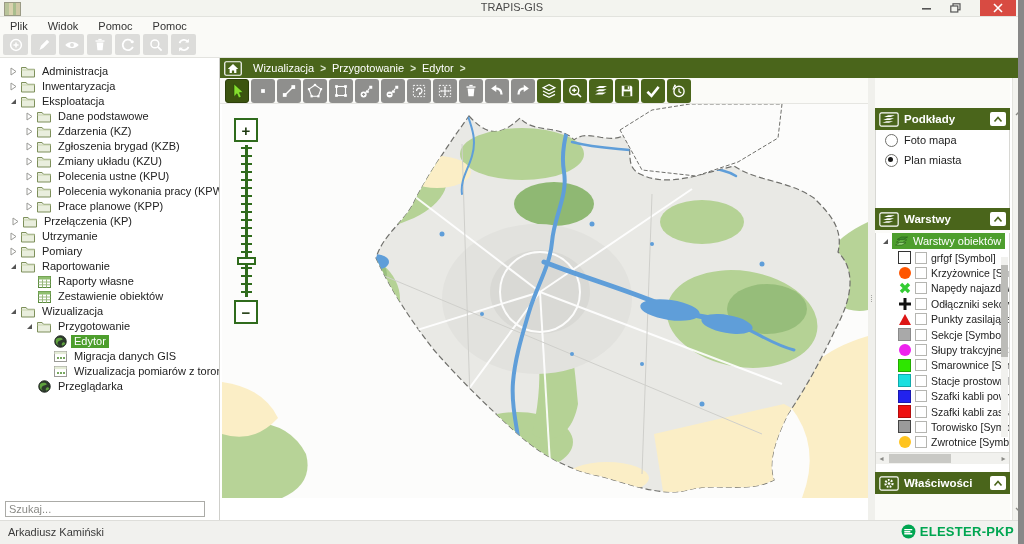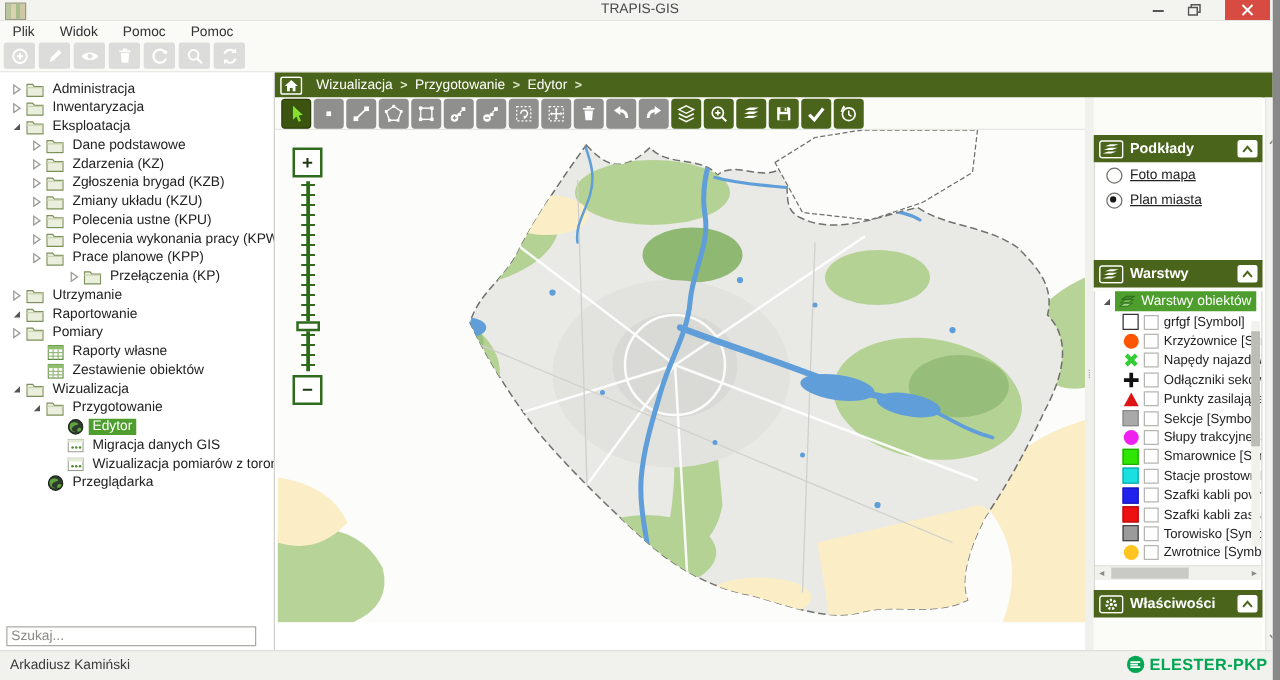--- a/index.html
+++ b/index.html
@@ -323,21 +323,21 @@
             </svg>
           </span>
           <span class="ticon">
             <svg width="14" height="12" viewBox="0 0 14 12">
               <path d="M.5 1.5 h4.6 l1.4 1.8 h7 V11 H.5 Z" fill="#e9eedd" stroke="#7d8f5a"></path>
               <path d="M.5 4 h13" stroke="#c9d4b0" fill="none"></path>
             </svg>
           </span>
           <span class="tlabel">Prace planowe (KPP)</span>
         </div>
-        <div class="trow" style="padding-left: 22px; margin-left: 30px;">
+        <div class="trow" style="padding-left: 8px;">
           <span class="texp">
             <svg width="9" height="9">
               <path d="M2 1 L7 4.5 L2 8 Z" fill="none" stroke="#9a9a96"></path>
             </svg>
           </span>
           <span class="ticon">
             <svg width="14" height="12" viewBox="0 0 14 12">
               <path d="M.5 1.5 h4.6 l1.4 1.8 h7 V11 H.5 Z" fill="#e9eedd" stroke="#7d8f5a"></path>
               <path d="M.5 4 h13" stroke="#c9d4b0" fill="none"></path>
             </svg>
@@ -354,44 +354,44 @@
             <svg width="14" height="12" viewBox="0 0 14 12">
               <path d="M.5 1.5 h4.6 l1.4 1.8 h7 V11 H.5 Z" fill="#e9eedd" stroke="#7d8f5a"></path>
               <path d="M.5 4 h13" stroke="#c9d4b0" fill="none"></path>
             </svg>
           </span>
           <span class="tlabel">Utrzymanie</span>
         </div>
         <div class="trow" style="padding-left: 6px;">
           <span class="texp">
             <svg width="9" height="9">
+              <path d="M2 1 L7 4.5 L2 8 Z" fill="none" stroke="#9a9a96"></path>
+            </svg>
+          </span>
+          <span class="ticon">
+            <svg width="14" height="12" viewBox="0 0 14 12">
+              <path d="M.5 1.5 h4.6 l1.4 1.8 h7 V11 H.5 Z" fill="#e9eedd" stroke="#7d8f5a"></path>
+              <path d="M.5 4 h13" stroke="#c9d4b0" fill="none"></path>
+            </svg>
+          </span>
+          <span class="tlabel">Pomiary</span>
+        </div>
+        <div class="trow" style="padding-left: 6px;">
+          <span class="texp">
+            <svg width="9" height="9">
               <path d="M7 2 L7 7 L2 7 Z" fill="#555"></path>
             </svg>
           </span>
           <span class="ticon">
             <svg width="14" height="12" viewBox="0 0 14 12">
               <path d="M.5 1.5 h4.6 l1.4 1.8 h7 V11 H.5 Z" fill="#e9eedd" stroke="#7d8f5a"></path>
               <path d="M.5 4 h13" stroke="#c9d4b0" fill="none"></path>
             </svg>
           </span>
           <span class="tlabel">Raportowanie</span>
-        </div>
-        <div class="trow" style="padding-left: 6px;">
-          <span class="texp">
-            <svg width="9" height="9">
-              <path d="M2 1 L7 4.5 L2 8 Z" fill="none" stroke="#9a9a96"></path>
-            </svg>
-          </span>
-          <span class="ticon">
-            <svg width="14" height="12" viewBox="0 0 14 12">
-              <path d="M.5 1.5 h4.6 l1.4 1.8 h7 V11 H.5 Z" fill="#e9eedd" stroke="#7d8f5a"></path>
-              <path d="M.5 4 h13" stroke="#c9d4b0" fill="none"></path>
-            </svg>
-          </span>
-          <span class="tlabel">Pomiary</span>
         </div>
         <div class="trow" style="padding-left: 22px;">
           <span class="texp"></span>
           <span class="ticon">
             <svg width="13" height="12" viewBox="0 0 13 12">
               <rect x=".5" y=".5" width="12" height="11" fill="#fff" stroke="#5a8a3c"></rect>
               <rect x=".5" y=".5" width="12" height="3" fill="#8fbf6f"></rect>
               <path d="M4.5 3.5 V11.5 M8.5 3.5 V11.5 M.5 6 H12.5 M.5 8.8 H12.5" stroke="#9ab97f" fill="none"></path>
             </svg>
           </span>
@@ -780,21 +780,21 @@
               <path d="M4 13 L9 11 L17 11 L12 13 Z" fill="#fff"></path>
             </svg>
         </span>
         <span class="ptitle">Podkłady</span>
         <span class="pcollapse">
             <svg width="10" height="7">
               <path d="M1.5 5.5 L5 1.5 L8.5 5.5" fill="none" stroke="#4a651b" stroke-width="1.6"></path>
             </svg>
           </span>
       </div>
-      <div class="pbody" style="height:80px;text-decoration:underline;" id="podkladybody">
+      <div class="pbody" style="height:80px;" id="podkladybody">
           <div class="radiorow">
             <span class="radio"></span>
             <span>Foto mapa</span>
           </div>
           <div class="radiorow">
             <span class="radio on"></span>
             <span>Plan miasta</span>
           </div>
         </div>
     </div>

